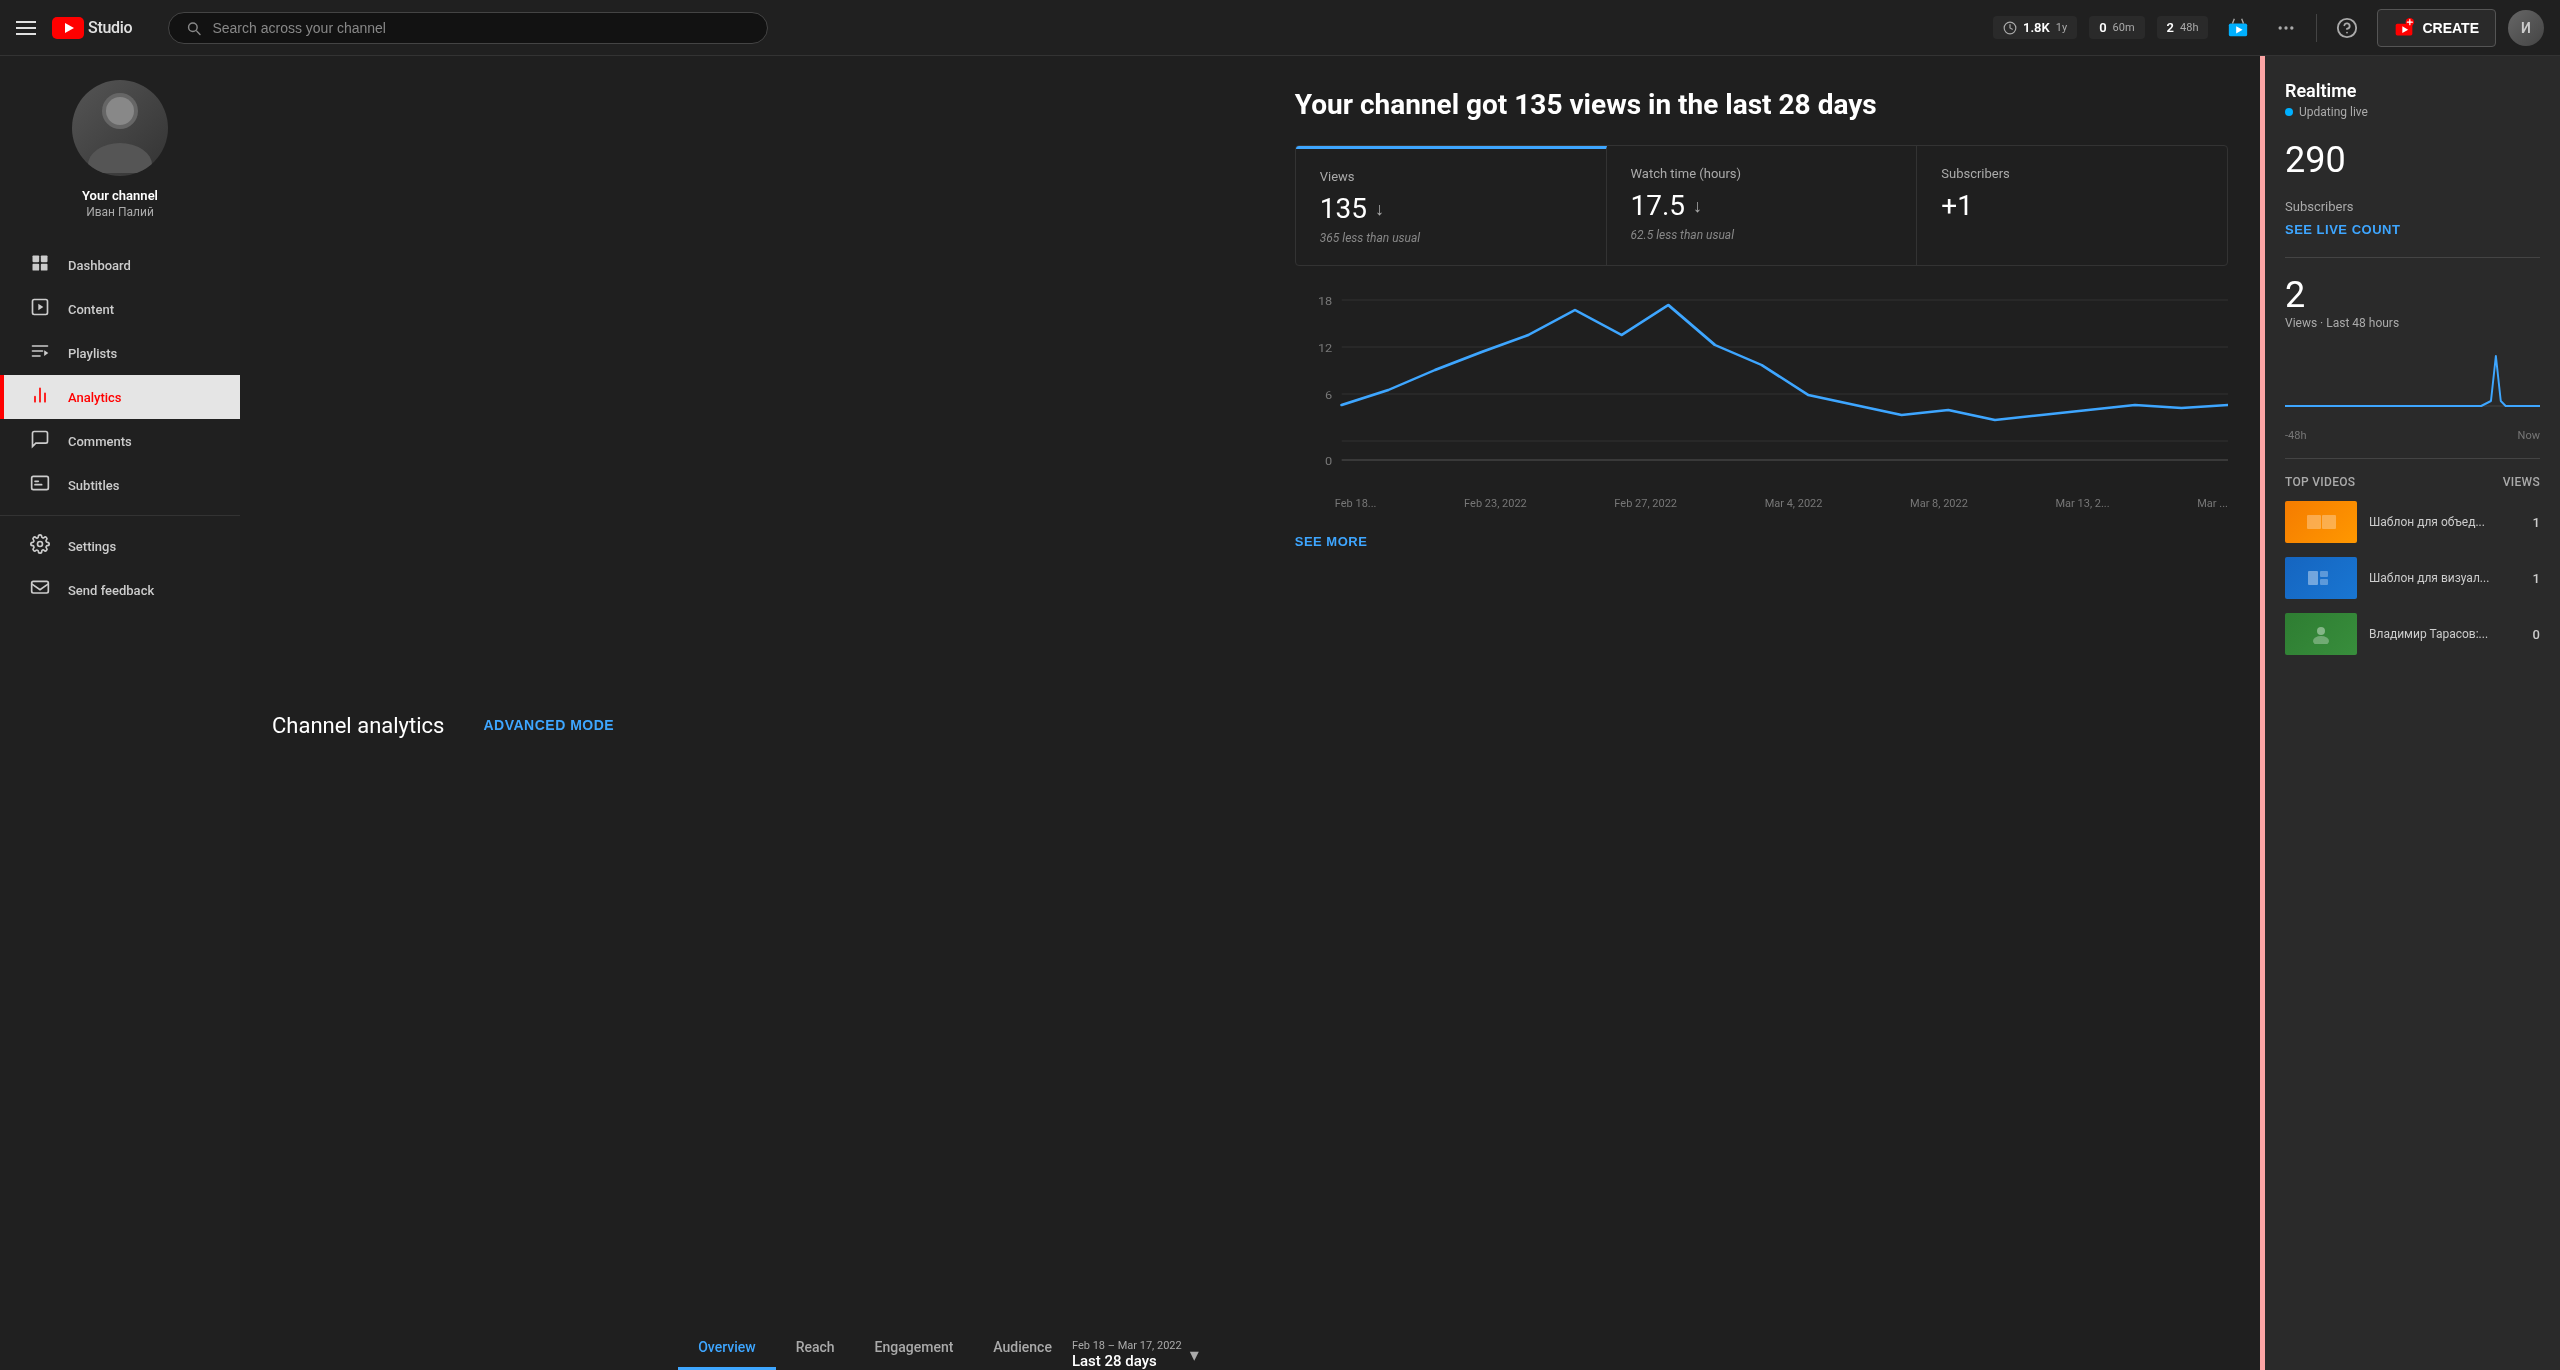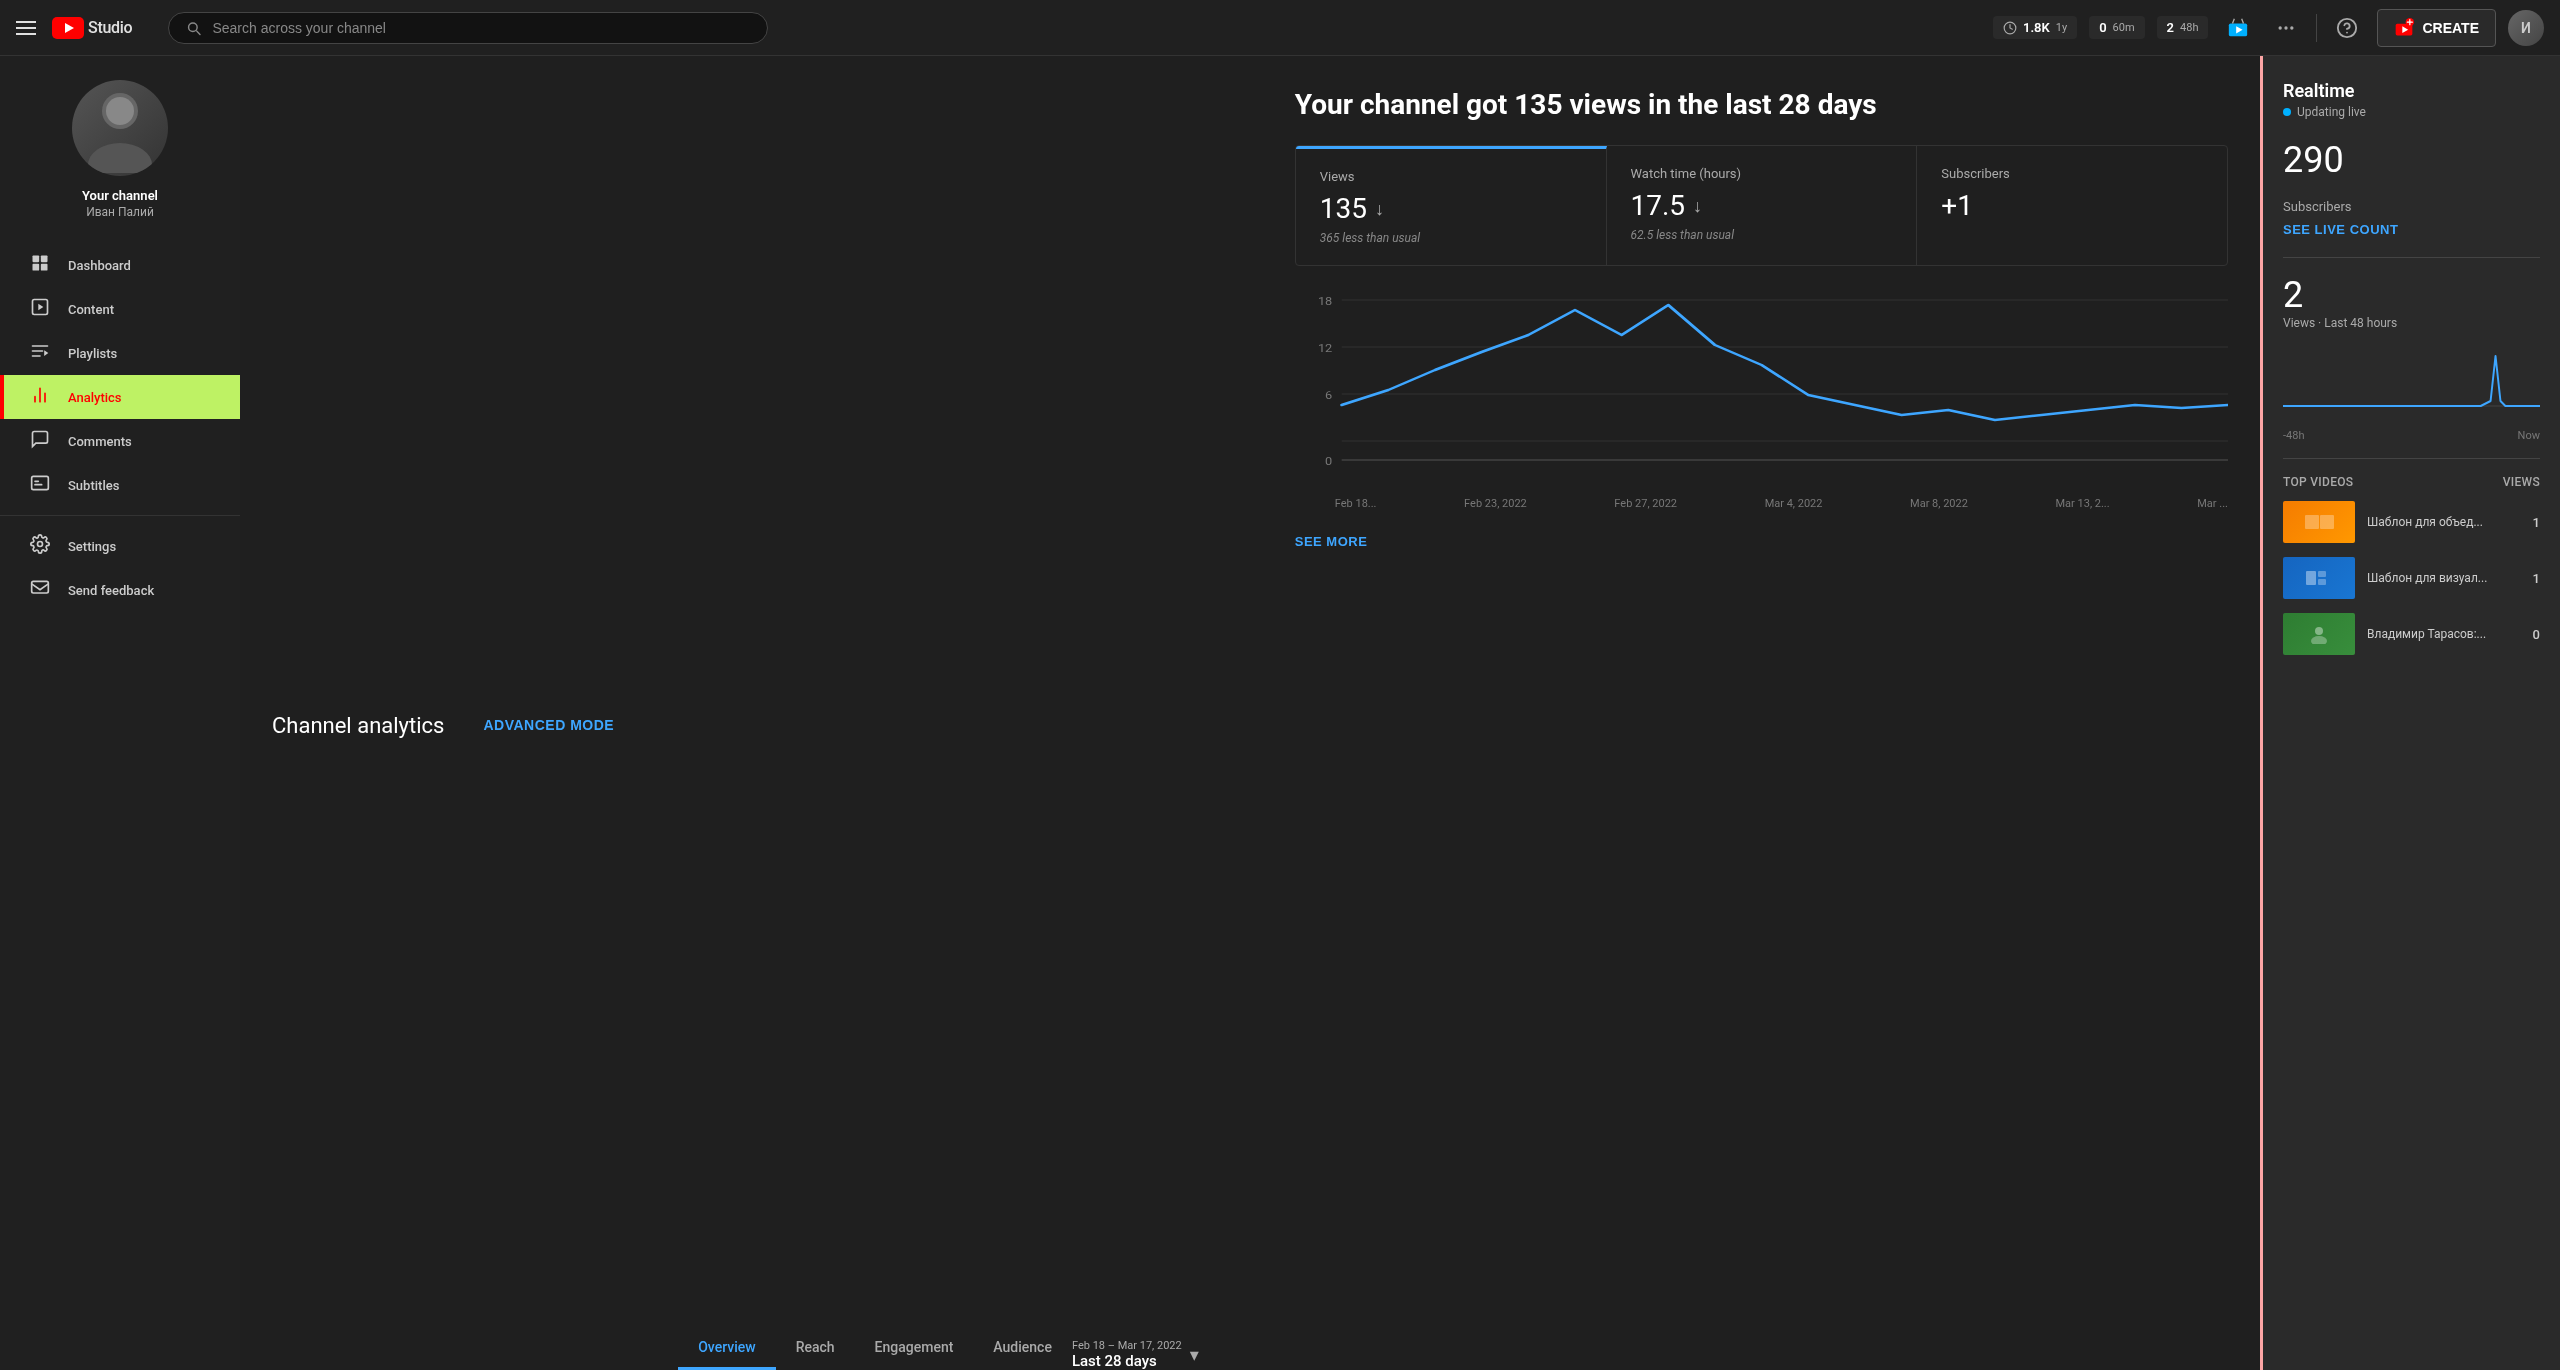--- a/index.html
+++ b/index.html
@@ -104,21 +104,21 @@
     .channel-handle { font-size: 12px; color: #aaa; text-align: center; margin-top: 2px; }
     .sidebar-nav { flex: 1; padding: 8px 0; }
     .nav-item {
       display: flex; align-items: center; gap: 16px;
       padding: 10px 24px; cursor: pointer; color: #ccc;
       font-size: 13px; font-weight: 500;
       border-left: 4px solid transparent;
       transition: background 0.1s;
     }
     .nav-item.active {
-      background: #bef264; color: #ff0000;
+      background: #e5e5e5; color: #ff0000;
       border-left: 4px solid #ff0000;
     }
     .nav-item .nav-icon { font-size: 18px; width: 24px; text-align: center; }
     .sidebar-divider { height: 1px; background: #333; margin: 8px 0; }
 
     
     .content-area {
       flex: 1; overflow-y: auto; background: #1f1f1f;
       display: flex; flex-direction: row;
     }
@@ -196,21 +196,21 @@
       position: relative; display: flex; align-items: center; gap: 8px;
       margin: 0 32px 0 auto; cursor: pointer;
     }
     .date-range-selector .date-label { font-size: 11px; color: #aaa; }
     .date-range-selector .period { font-size: 15px; color: #fff; font-weight: 500; }
     .date-range-chevron { color: #aaa; font-size: 18px; }
 
     
     .right-sidebar {
       width: 300px; background: #2a2a2a; padding: 24px 20px;
-      border-left: 3px solid #fca5a5; flex-shrink: 0;
+      border-left: 5px solid #fca5a5; flex-shrink: 0;
     }
     .realtime-title { font-size: 18px; font-weight: 600; color: #fff; margin-bottom: 4px; }
     .realtime-live {
       display: flex; align-items: center; gap: 6px;
       font-size: 12px; color: #aaa; margin-bottom: 20px;
     }
     .live-dot { width: 8px; height: 8px; border-radius: 50%; background: #00b0ff; }
     .realtime-count { font-size: 36px; font-weight: 400; color: #fff; margin-bottom: 18px; }
     .realtime-count-label { font-size: 13px; color: #aaa; margin-bottom: 8px; }
     .see-live-btn {

